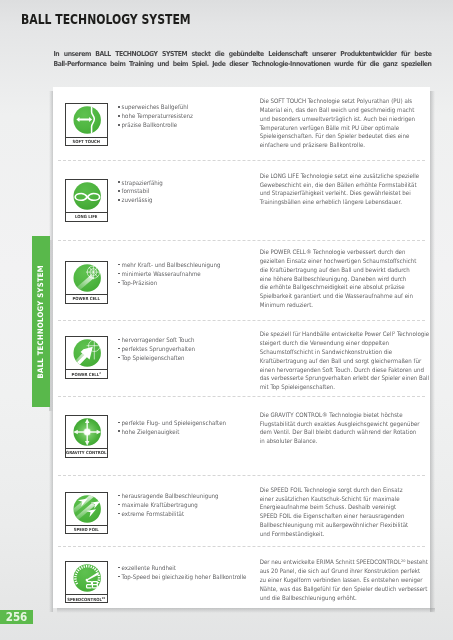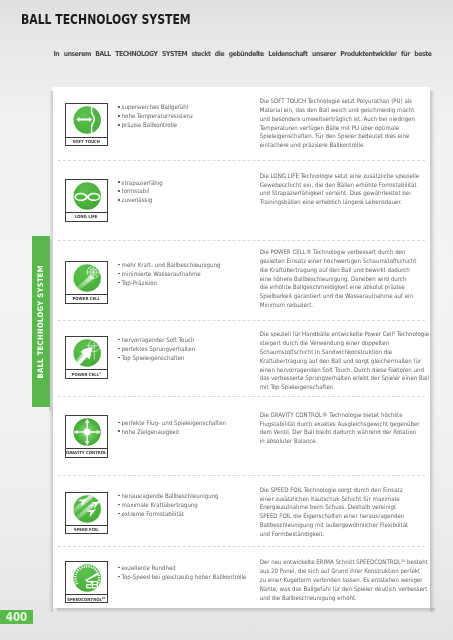--- a/index.html
+++ b/index.html
@@ -44,31 +44,32 @@
   .desc .ln{height:8.85px;line-height:8.85px;white-space:nowrap;}
 </style>
 </head>
 <body>
 
 <div class="page">
   <div class="title">BALL TECHNOLOGY SYSTEM</div>
   <div class="intro">
       <div class="intro-inner">
         <div class="ln" style="word-spacing: 2.7611px;">In unserem BALL TECHNOLOGY SYSTEM steckt die gebündelte Leidenschaft unserer Produktentwickler für beste</div>
+        <div class="ln" style="word-spacing: 1.9518px;">Ball-Performance beim Training und beim Spiel. Jede dieser Technologie-Innovationen wurde für die ganz speziellen</div>
       </div>
     </div>
   <div class="shadow-l"></div>
   <div class="shadow-r"></div>
   <div class="shadow-b"></div>
   <div class="panel"></div>
   <div class="tab-shadow"></div>
   <div class="tab">
     <div class="tab-label">BALL TECHNOLOGY SYSTEM</div>
   </div>
-  <div class="pagenum">400</div>
+  <div class="pagenum">256</div>
   <div id="rows">
       <div class="iconbox" style="left: 64.6px; top: 103.4px; width: 43.3px;">
         <div class="iconart" style="height: 32.3px;">
           <svg width="43.3" height="32.3" viewBox="0 0 43.3 32.3">
   <defs>
               <clipPath id="stc">
                 <circle cx="21.2" cy="16.0" r="13.7"></circle>
               </clipPath>
     <radialGradient id="stg" cx="40%" cy="32%" r="76%">
       <stop offset="0%" stop-color="#5fc150"></stop>

